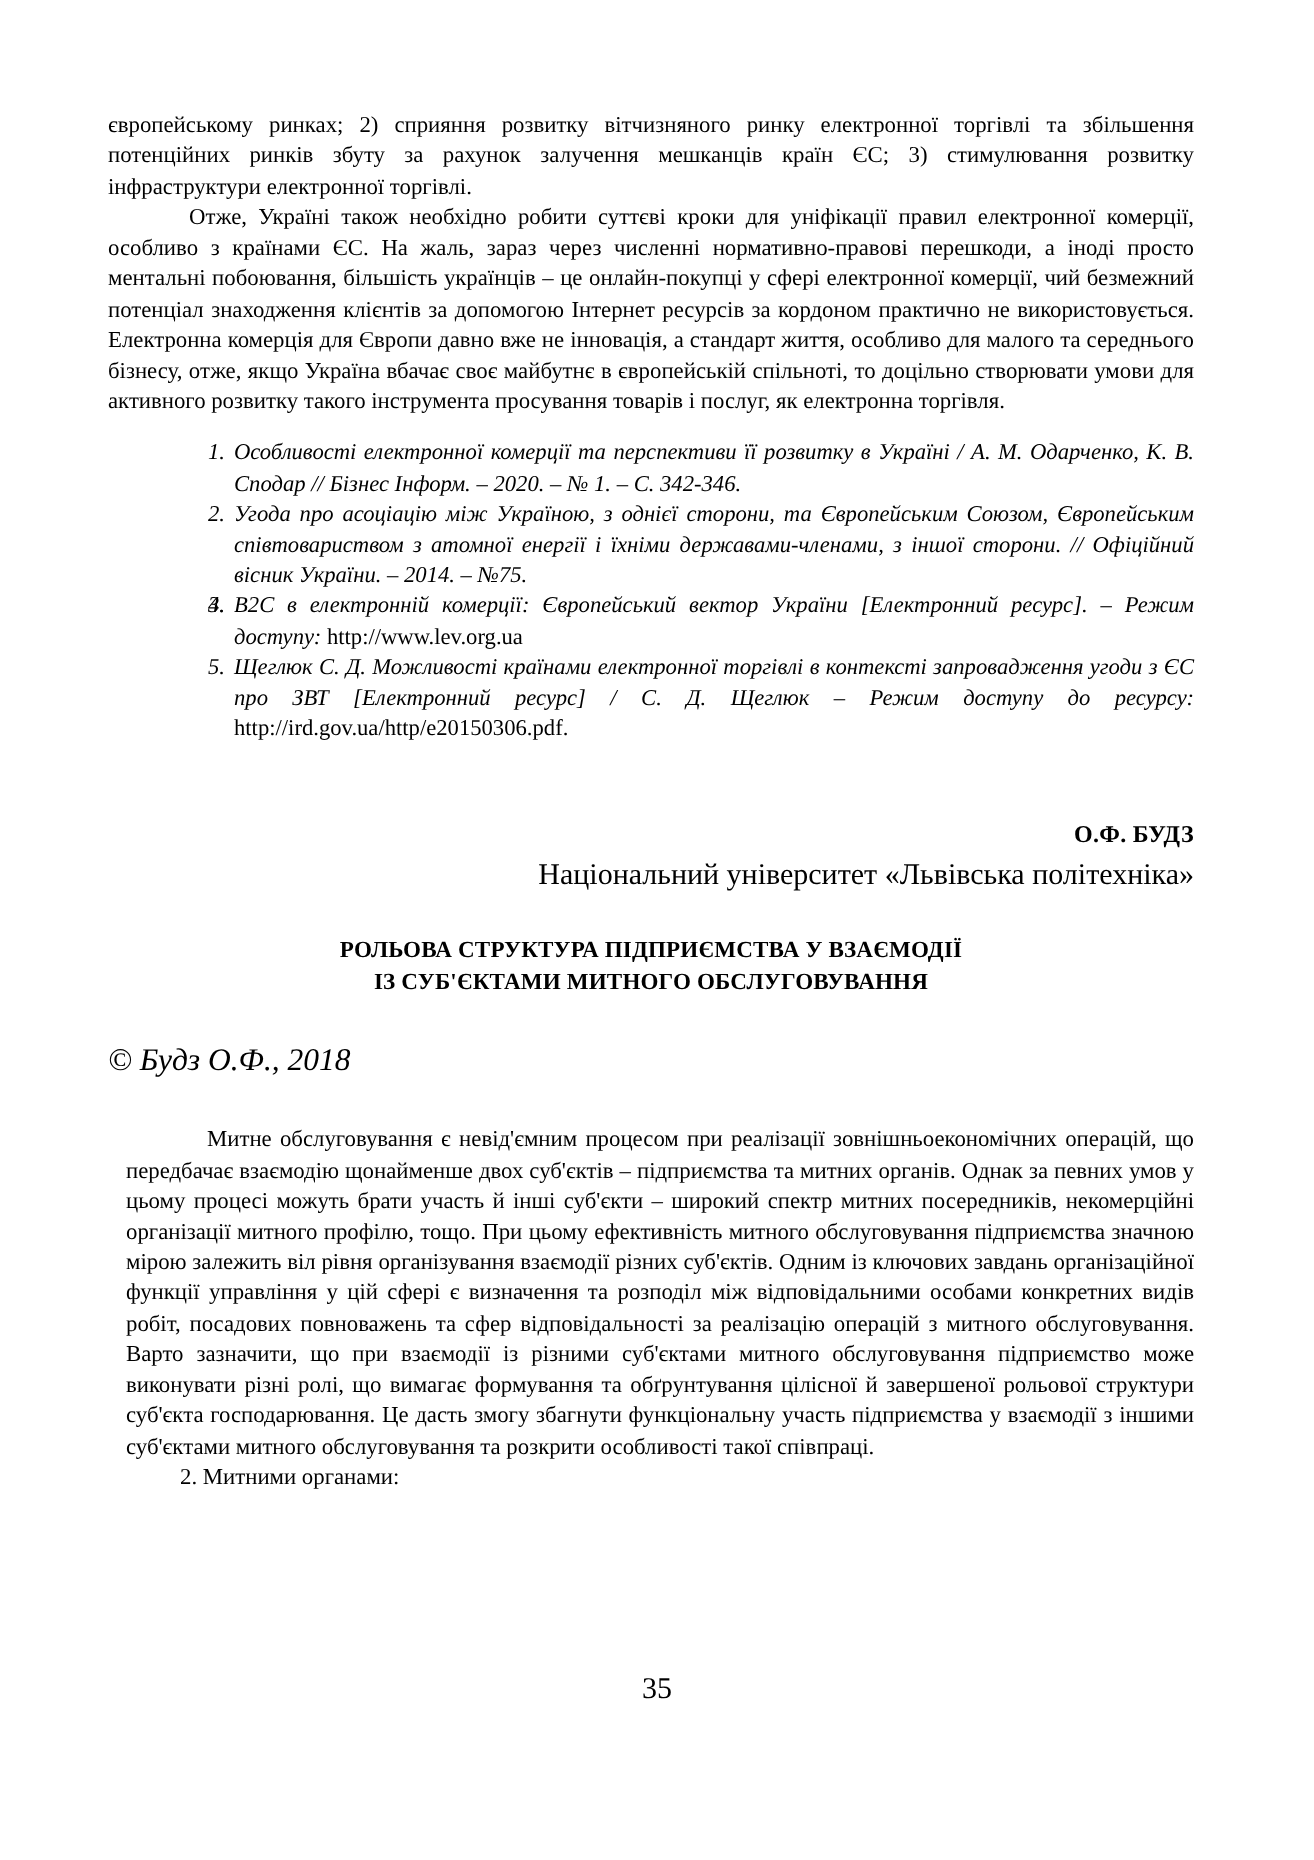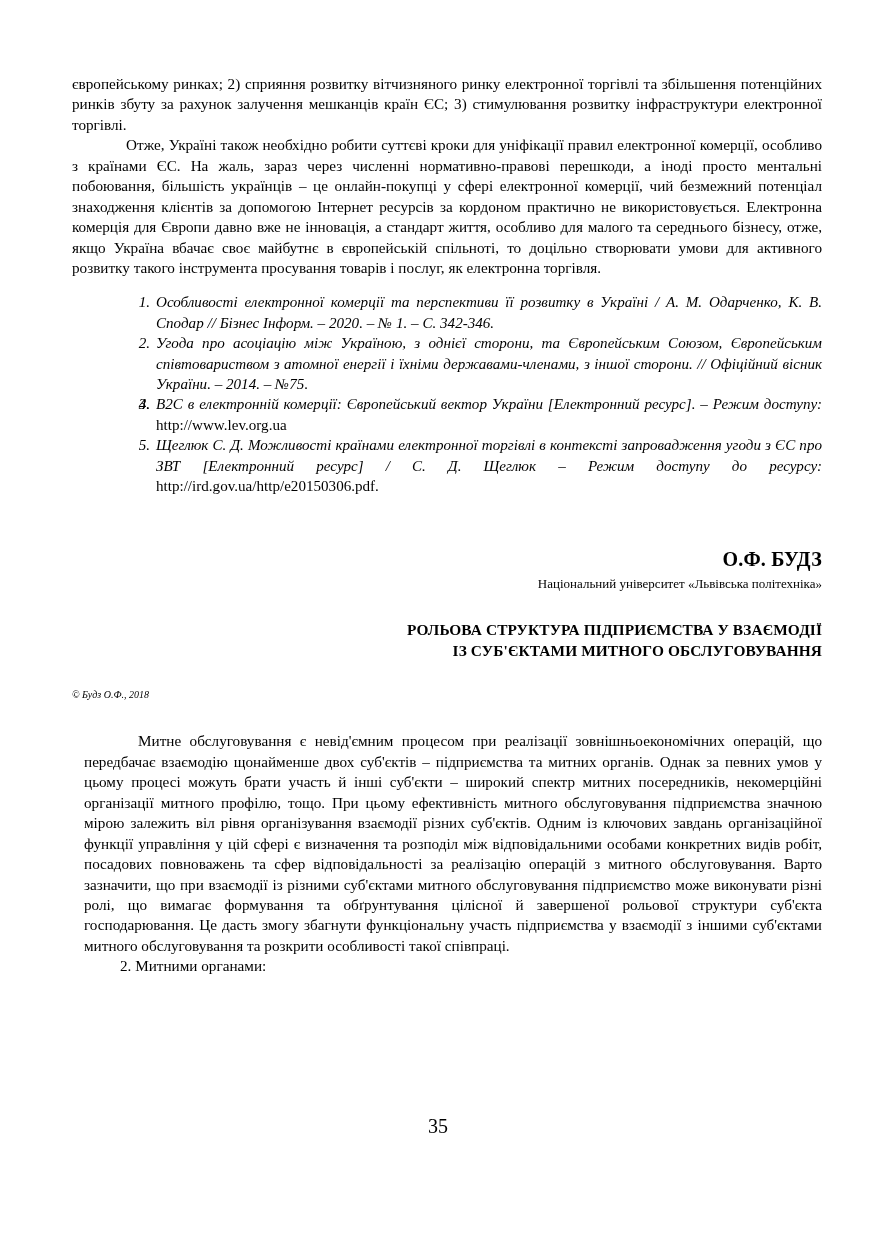--- a/index.html
+++ b/index.html
@@ -10,21 +10,21 @@
   body {
     font-family: "Liberation Serif", serif;
     color: #000000;
   }
   .page {
     position: relative;
     width: 876px;
     height: 1184px;
     background: #ffffff;
     box-sizing: border-box;
-    padding: 74px 54px 40px 72px;
+    padding: 74px 80px 40px 72px;
     overflow: hidden;
   }
   .doc-body {
     font-size: 15.2px;
     line-height: 1.345;
     text-align: justify;
     text-justify: inter-word;
   }
   p {
     margin: 0;
@@ -59,39 +59,39 @@
   }
   .nonitalic {
     font-style: normal;
   }
   .author-block {
     margin-top: 50px;
     text-align: right;
   }
   .author-name {
     font-weight: bold;
-    font-size: 20px;
+    font-size: 16px;
     letter-spacing: 0.2px;
   }
   .author-affil {
-    font-size: 13px;
+    font-size: 20px;
     margin-top: 2px;
   }
   .article-title {
     margin-top: 28px;
-    text-align: right;
+    text-align: center;
     font-weight: bold;
     font-size: 15.4px;
     line-height: 1.35;
     letter-spacing: 0.1px;
   }
   .copyright {
     margin-top: 26px;
     font-style: italic;
-    font-size: 10px;
+    font-size: 21px;
     text-align: left;
   }
   .main-text {
     margin-top: 30px;
     margin-left: 12px;
   }
   .main-text p {
     text-indent: 54px;
     text-align: justify;
   }

